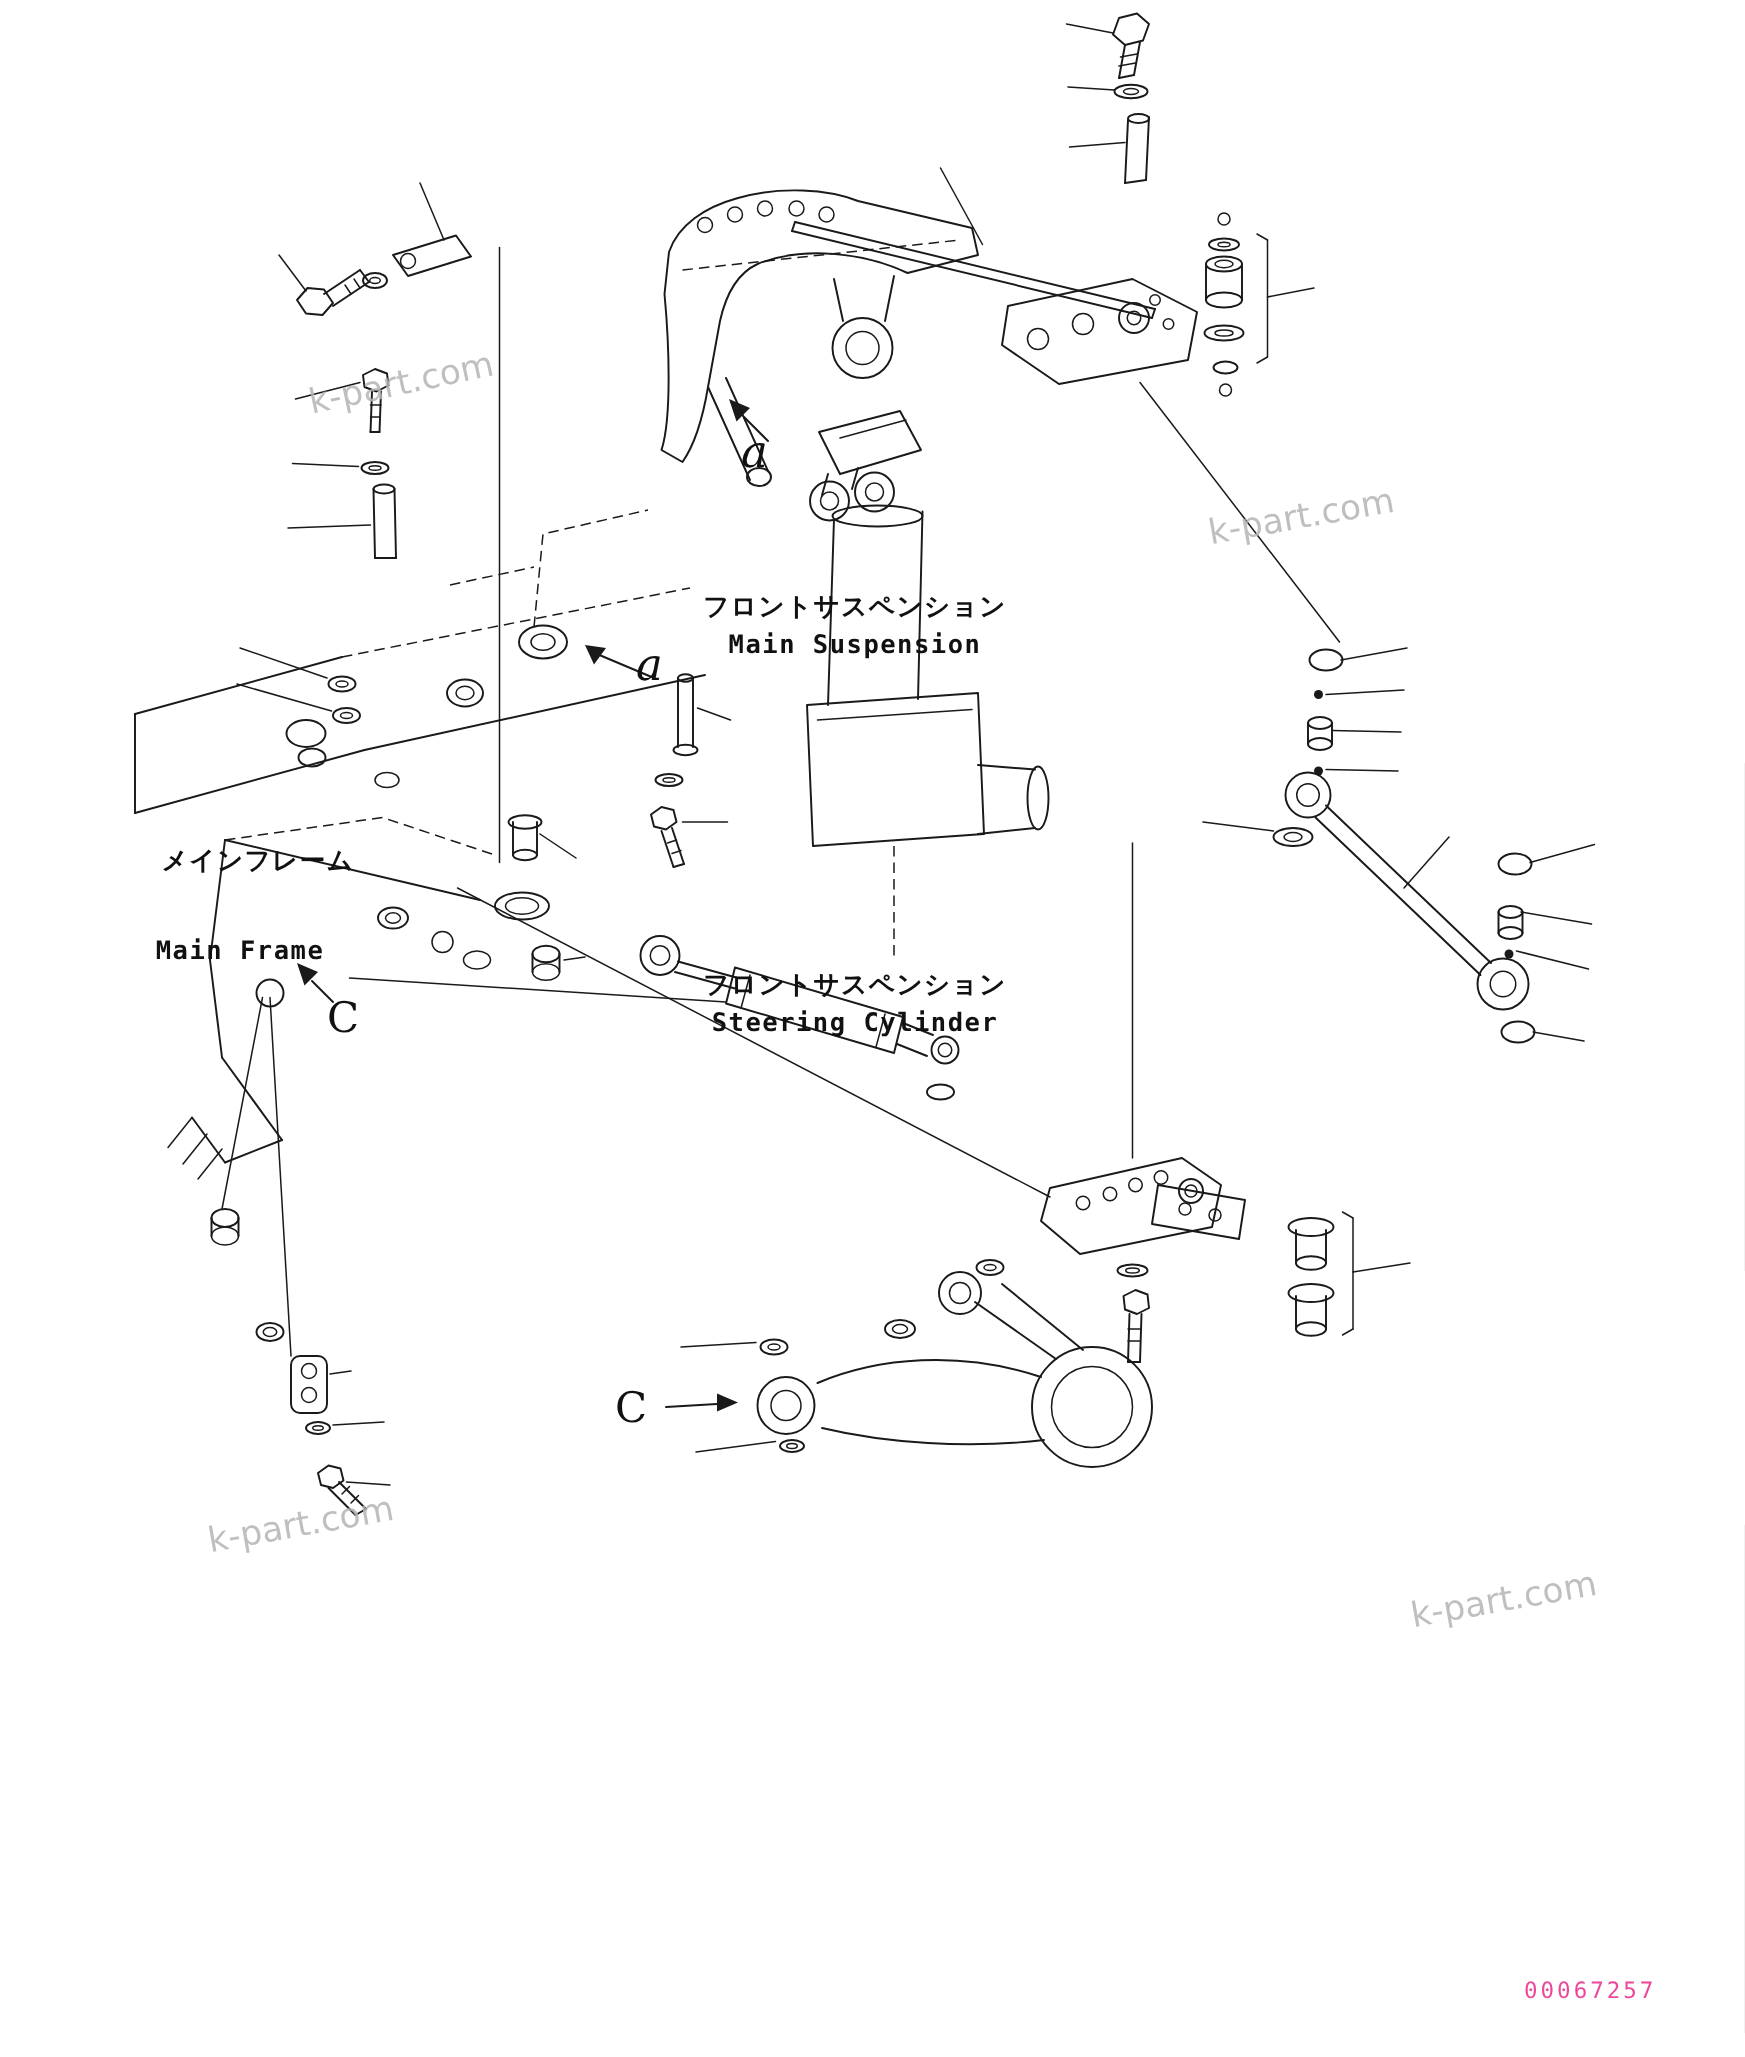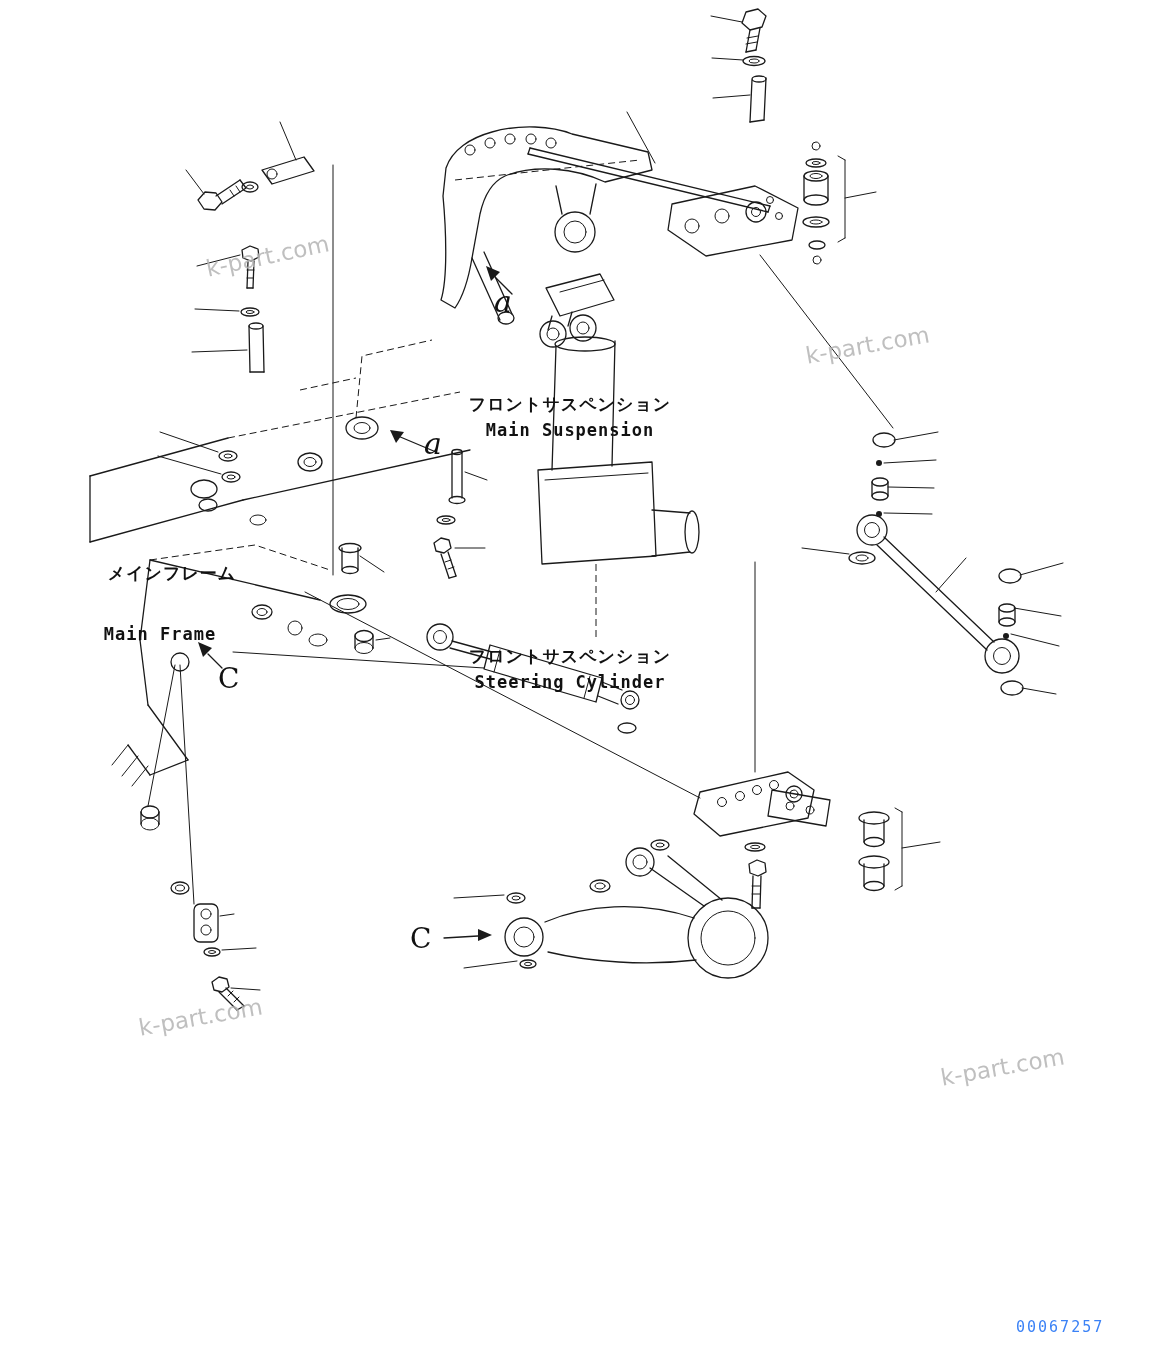--- a/index.html
+++ b/index.html
@@ -14,21 +14,21 @@
   .solidb{fill:#1a1a1a;stroke:none;}
   .lbl{position:absolute;color:#111;font-size:17px;font-weight:bold;
        letter-spacing:1px;text-align:center;white-space:nowrap;}
   .marker{position:absolute;font-family:"DejaVu Serif",serif;font-size:30px;
           color:#111;font-style:italic;}
   .marker.cap{font-style:normal;font-size:28px;}
   .wm{position:absolute;color:#b5b5b5;font-size:23px;
       font-family:"DejaVu Sans",sans-serif;opacity:.85;white-space:nowrap;}
   .rot12{transform:rotate(-12deg);}
   .rot10{transform:rotate(-10deg);}
-  .docnum{position:absolute;font-size:15px;color:#3b82f6;letter-spacing:2px;}
+  .docnum{position:absolute;font-size:15px;color:#ec4899;letter-spacing:2px;}
 </style>
 </head>
 <body>
 
 <div class="canvas">
 
 <svg width="1163" height="1371" viewBox="0 0 1163 1371">
 
   <g>
     <line class="thin" x1="711" y1="16" x2="742" y2="22"></line>

